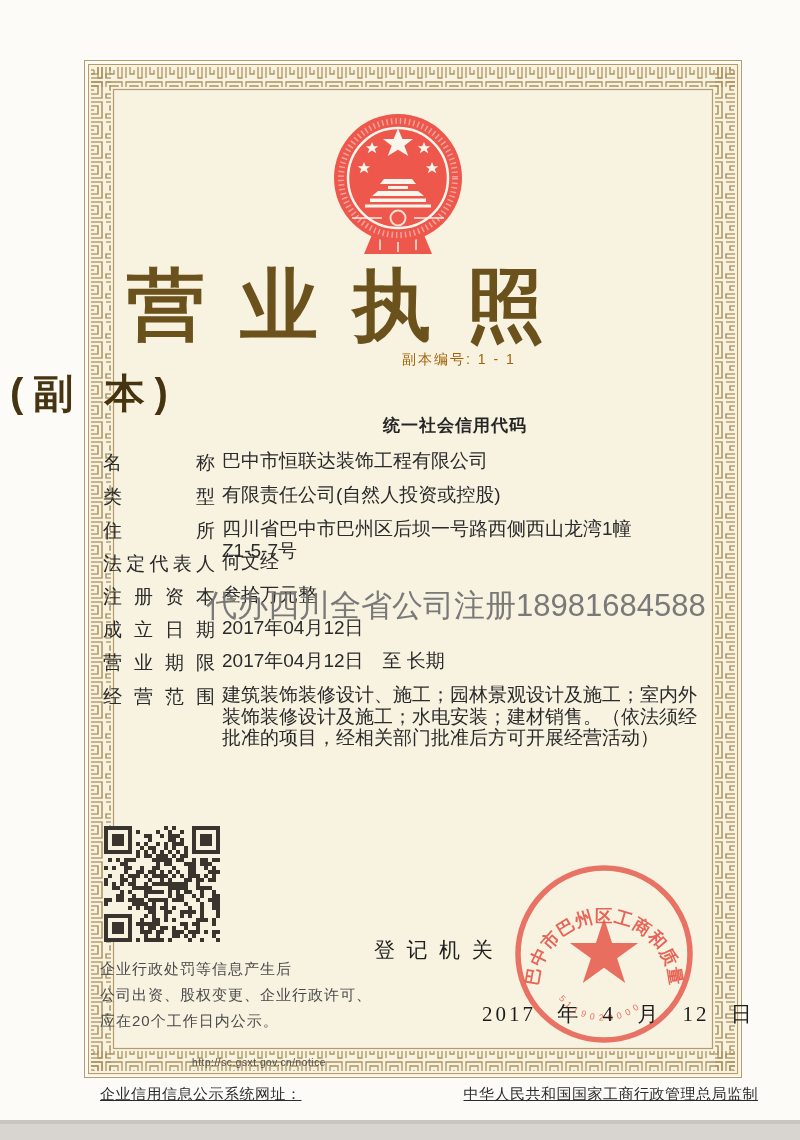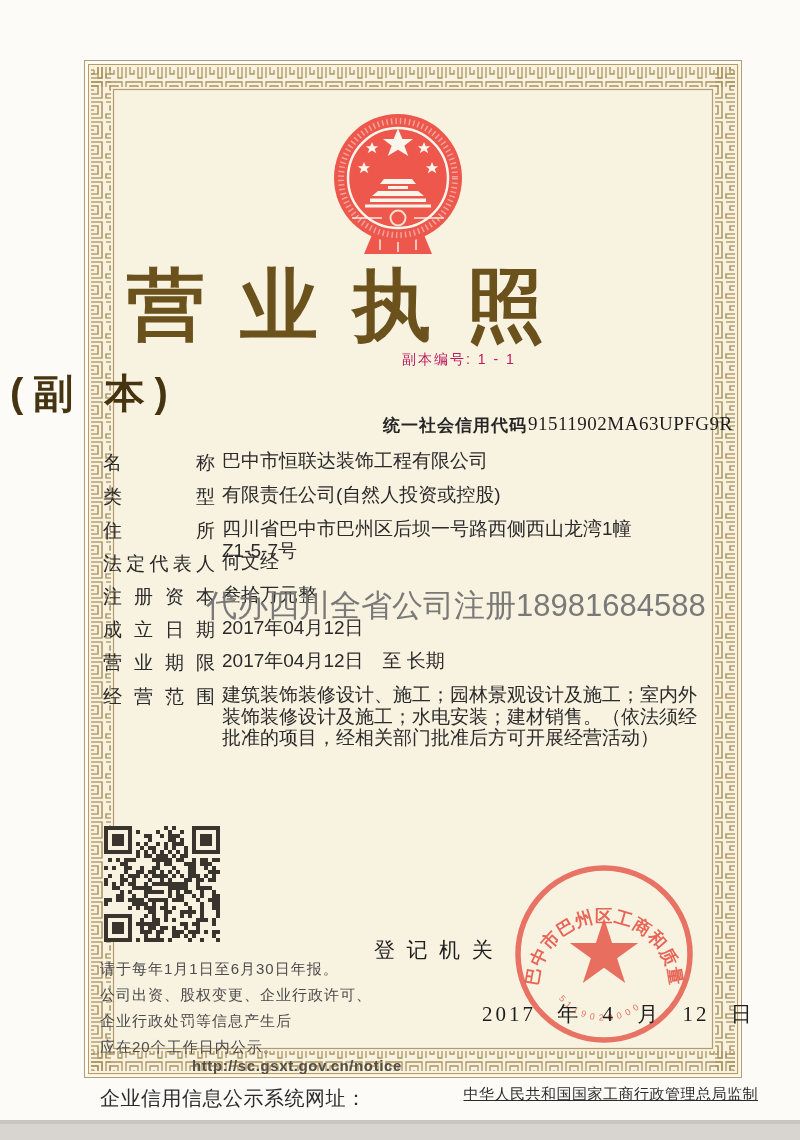--- a/index.html
+++ b/index.html
@@ -21,21 +21,21 @@
 
   .frame{position:absolute;left:84px;top:60px;}
 
   
   .title{
     position:absolute;left:0;top:266px;width:671px;text-align:center;
     font-size:78px;font-weight:bold;color:#6b521c;
     letter-spacing:0.45em;text-indent:0.45em;line-height:1;
   }
   .copy-serial{
-    position:absolute;left:402px;top:351px;font-size:14px;color:#be185d;letter-spacing:2px;
+    position:absolute;left:402px;top:351px;font-size:14px;color:#a16207;letter-spacing:2px;
   }
   .copy-label{
     position:absolute;left:0;top:366px;width:800px;text-align:left;
     font-size:40px;font-weight:bold;color:#45340f;letter-spacing:0.25em;text-indent:0.25em;
   }
   .credit-line{position:absolute;left:0;top:414px;width:800px;height:26px;}
   .credit-label{position:absolute;left:383px;top:0;font-size:17px;font-weight:bold;color:#252525;letter-spacing:1px;}
   .credit-value{position:absolute;left:528px;top:-1px;font-size:19px;font-family:"Liberation Serif","DejaVu Serif",serif;color:#1d1d1d;letter-spacing:0.5px;}
 
   
@@ -70,26 +70,26 @@
   }
   .seal{position:absolute;left:496px;top:856px;width:218px;height:198px;opacity:0.88;}
   .reg-date{
     position:absolute;left:482px;top:1000px;font-size:21px;color:#1c1c1c;
     font-family:"Liberation Serif","DejaVu Serif",serif;
     word-spacing:13px;letter-spacing:3px;white-space:nowrap;
   }
 
   
   .border-url{
-    position:absolute;left:192px;top:1057px;font-size:15px;font-weight:700;
+    position:absolute;left:192px;top:1057px;font-size:10px;font-weight:400;
     color:#544e45;letter-spacing:0.6px;
   }
 
   
-  .footer-left{position:absolute;left:100px;top:1085px;font-size:20px;color:#2b2b2b;letter-spacing:0.5px;}
+  .footer-left{position:absolute;left:100px;top:1085px;font-size:15px;color:#2b2b2b;letter-spacing:0.5px;text-decoration:underline;}
   .footer-right{position:absolute;right:42px;top:1085px;font-size:15px;color:#2b2b2b;letter-spacing:0.5px;text-decoration:underline;}
 
   .emblem{position:absolute;left:320px;top:104px;width:156px;height:156px;}
 </style>
 </head>
 <body>
 
 <div class="stage">
 
   <div class="paper"></div>
@@ -134,21 +134,20 @@
     <circle cx="78" cy="112" r="7.5" fill="none" stroke="#fbf6ec" stroke-width="2" opacity="0.85"></circle>
     <path d="M32 112 H62 M94 112 H124" stroke="#fbf6ec" stroke-width="2" opacity="0.7"></path>
   </svg>
 
   <div class="title">营业执照</div>
   <div class="copy-serial">副本编号: 1 - 1</div>
   <div class="copy-label">(副 本)</div>
 
   <div class="credit-line">
     <span class="credit-label">统一社会信用代码</span>
-    <span class="credit-value">91511902MA63UPFG9R</span>
   </div>
 
   <div class="row" style="top:450px">
     <span class="flabel">名称</span><span class="fvalue">巴中市恒联达装饰工程有限公司</span>
   </div>
   <div class="row" style="top:484px">
     <span class="flabel">类型</span><span class="fvalue">有限责任公司(自然人投资或控股)</span>
   </div>
   <div class="row" style="top:518px">
     <span class="flabel">住所</span><span class="fvalue w-addr">四川省巴中市巴州区后坝一号路西侧西山龙湾1幢Z1-5-7号</span>
@@ -571,23 +570,22 @@
       <rect x="48" y="112" width="4" height="4" fill="#39342e"></rect>
       <rect x="52" y="112" width="4" height="4" fill="#39342e"></rect>
       <rect x="56" y="112" width="4" height="4" fill="#39342e"></rect>
       <rect x="64" y="112" width="4" height="4" fill="#39342e"></rect>
       <rect x="84" y="112" width="4" height="4" fill="#39342e"></rect>
       <rect x="96" y="112" width="4" height="4" fill="#39342e"></rect>
       <rect x="112" y="112" width="4" height="4" fill="#39342e"></rect>
     </svg>
 
   <div class="notes">
-    <div>请于每年1月1日至6月30日年报。</div>
+    <div>企业行政处罚等信息产生后</div>
     <div>公司出资、股权变更、企业行政许可、</div>
-    <div>企业行政处罚等信息产生后</div>
     <div>应在20个工作日内公示。</div>
   </div>
 
   <div class="reg-label">登记机关</div>
 
   <svg class="seal" viewBox="0 0 218 198">
     <defs>
       <path id="sealArcTop" d="M 42 132 A 66 66 0 1 1 174 132" fill="none"></path>
       <path id="sealArcBottom" d="M 58 136 A 58 58 0 0 0 158 136" fill="none"></path>
     </defs>

